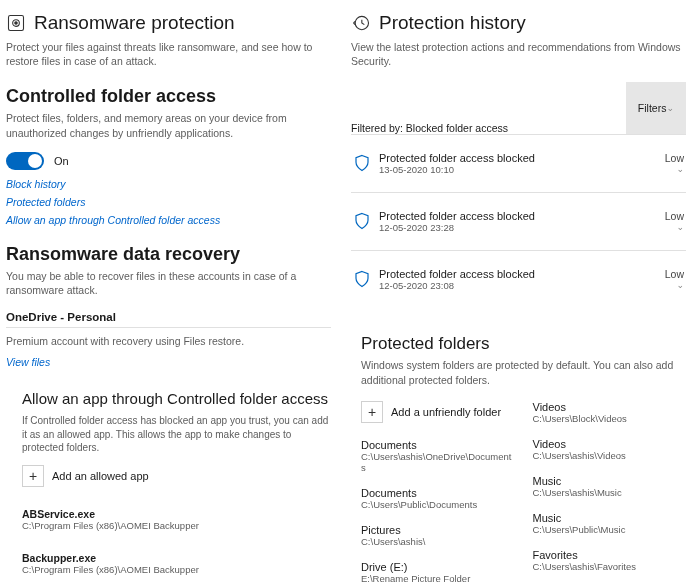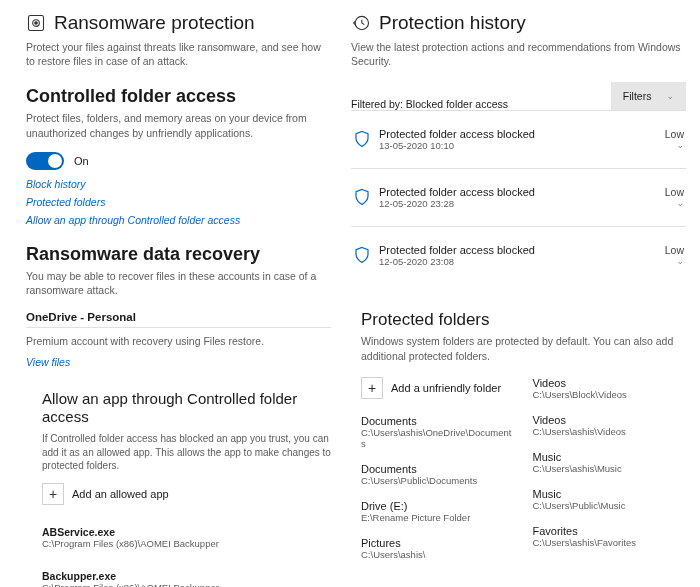--- a/index.html
+++ b/index.html
@@ -6,21 +6,21 @@
     body {
       font-family: "Segoe UI", -apple-system, sans-serif;
       font-size: 11px;
       color: #1a1a1a;
       background: #fff;
       width: 700px;
       height: 587px;
       display: flex;
       overflow: hidden;
     }
-    .col-left { width: 345px; padding: 12px 14px 0 26px; }
+    .col-left { width: 345px; padding: 12px 14px 0 6px; }
     .col-right { width: 355px; padding: 12px 14px 0 6px; }
 
     .section-title {
       display: flex;
       align-items: center;
       gap: 8px;
       font-size: 19px;
       font-weight: 400;
       margin-bottom: 6px;
     }
@@ -62,22 +62,22 @@
       font-size:14px; color:#333;
     }
 
     .app-item { padding-left:16px; margin-top:10px; }
     .app-item .name { font-size:10.5px; font-weight:600;margin-top:21px; }
     .app-item .path { font-size:9.5px; color:#5d5d5d; }
 
     
     .filter-row { display:flex; justify-content:space-between; align-items:flex-end; margin-top:14px; font-size:10.5px; }
     .filters-btn {
-      background:#e6e6e6; padding:8px 12px; cursor:pointer;
-      display:flex; align-items:center; gap:15px; font-size:10.5px;
+      background:#e6e6e6; padding:20px 12px; cursor:pointer;
+      display:flex; align-items:center; gap:0; font-size:10.5px;
     }
     .history-item {
       display:flex; align-items:flex-start; gap:8px;
       border-top:1px solid #e0e0e0; padding:17px 2px;
     }
     .history-item:first-child { margin-top:10px; }
     .shield-svg { width:18px; height:18px; flex-shrink:0; margin-top:2px; }
     .history-text { flex:1; }
     .history-text .t1 { font-size:11px; }
     .history-text .t2 { font-size:9.5px; color:#5d5d5d; }
@@ -222,27 +222,27 @@
       </div>
       <div class="pf-item">
         <div class="n">Documents</div>
         <div class="p">C:\Users\ashis\OneDrive\Documents</div>
       </div>
       <div class="pf-item">
         <div class="n">Documents</div>
         <div class="p">C:\Users\Public\Documents</div>
       </div>
       <div class="pf-item">
+        <div class="n">Pictures</div>
+        <div class="p">C:\Users\ashis\</div>
+      </div>
+      <div class="pf-item">
         <div class="n">Drive (E:)</div>
         <div class="p">E:\Rename Picture Folder</div>
       </div>
-      <div class="pf-item">
-        <div class="n">Pictures</div>
-        <div class="p">C:\Users\ashis\</div>
-      </div>
     </div>
     <div class="pf-colB">
       <div class="pf-item">
         <div class="n">Videos</div>
         <div class="p">C:\Users\Block\Videos</div>
       </div>
       <div class="pf-item">
         <div class="n">Videos</div>
         <div class="p">C:\Users\ashis\Videos</div>
       </div>

